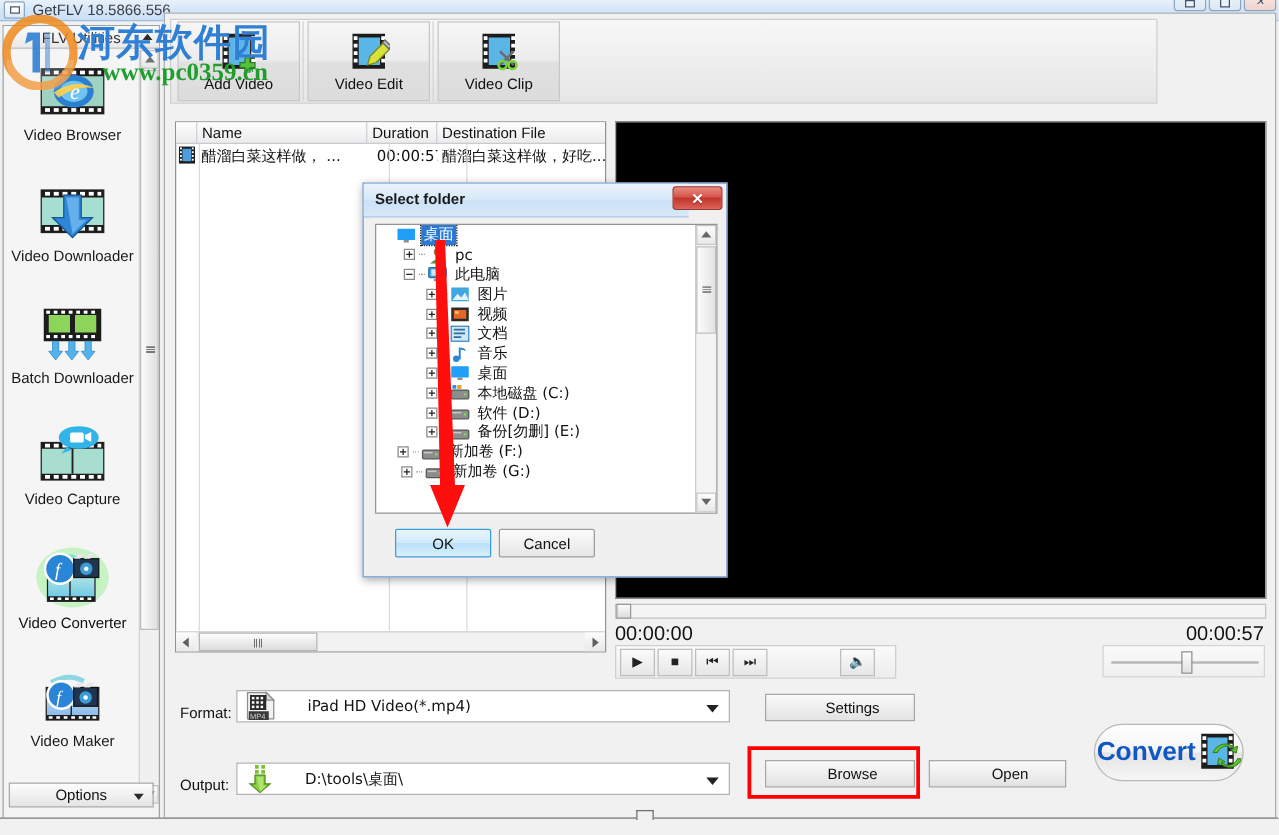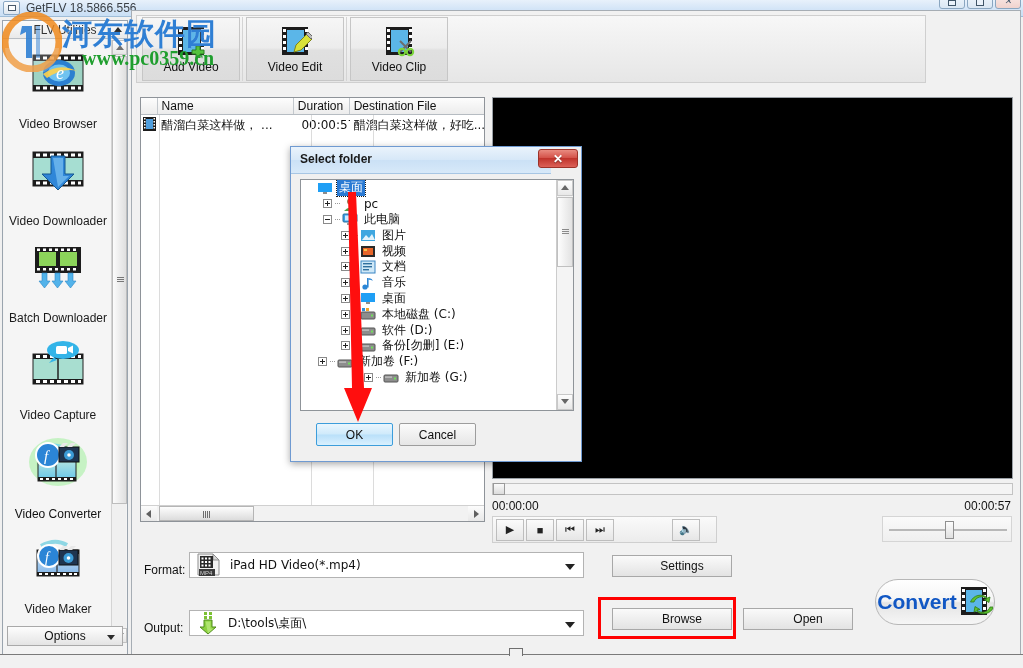--- a/index.html
+++ b/index.html
@@ -94,21 +94,21 @@
     background: #f5f5f5;
     overflow: hidden;
   }
   .side-item {
     width: 108px; height: 97px;
     display: flex; flex-direction: column; align-items: center;
     justify-content: flex-start; padding-top: 9px;
     cursor: default;
   }
   .side-item .lbl {
-    margin-top: 20px; font-size: 12px; color: #1a1a1a; white-space: nowrap;
+    margin-top: 4px; font-size: 12px; color: #1a1a1a; white-space: nowrap;
   }
   .side-item.active .lbl { color: #111; }
   .side-vscroll {
     position: absolute; right: 1px; top: 19px; width: 15px; height: 603px;
     background: #f0f0f0; border-left: 1px solid #d4d4d4;
   }
   .sv-arrow {
     position: absolute; left: 0; width: 15px; height: 15px;
     background: linear-gradient(to bottom,#fdfdfd,#e6e6e6);
     border: 1px solid #c2c2c2;
@@ -227,21 +227,21 @@
   .seekbar {
     position: absolute; left: 360px; top: 472px; width: 521px; height: 12px;
     background: #f4f4f4; border: 1px solid #c3c3c3;
   }
   .seekbar .thumb {
     position: absolute; left: 0; top: -1px; width: 12px; height: 12px;
     background: linear-gradient(to bottom,#fafafa,#dcdcdc);
     border: 1px solid #9a9a9a;
   }
   .timelbl {
-    position: absolute; top: 488px; font-size: 12px; color: #111;
+    position: absolute; top: 488px; font-size: 16px; color: #111;
     font-family: "Liberation Sans", sans-serif;
   }
   .timelbl.start { left: 360px; }
   .timelbl.end { right: 9px; }
   .playbar {
     position: absolute; left: 360px; top: 505px; width: 225px; height: 27px;
     background: linear-gradient(to bottom,#fafafa,#ececec);
     border: 1px solid #cfcfcf;
     display: flex; align-items: center; padding-left: 3px; gap: 2px;
   }
@@ -266,21 +266,21 @@
     position: absolute; left: 62px; top: 4px; width: 9px; height: 18px;
     background: linear-gradient(to bottom,#fdfdfd,#e0e0e0);
     border: 1px solid #909090;
   }
 
   
   .lbl-static { position: absolute; font-size: 12px; color: #111; }
   .combo {
     position: absolute; height: 26px;
     background: #fff; border: 1px solid #b3b3b3;
-    display: flex; align-items: center; padding-left: 6px; gap: 8px;
+    display: flex; align-items: center; padding-left: 6px; gap: 24px;
   }
   .combo .val {
     font-size: 12px; color: #111; white-space: nowrap;
     font-family: "DejaVu Sans", sans-serif;
   }
   .combo .carrot {
     position: absolute; right: 8px; top: 11px;
     width: 0; height: 0; border-left: 5px solid transparent;
     border-right: 5px solid transparent; border-top: 6px solid #222;
   }
@@ -1000,21 +1000,21 @@
           <div class="tnode" style="padding-left: 17px;">
             <span class="exp plus"></span>
             <span class="dots"></span>
             <span class="ico"><svg width="16" height="14" viewBox="0 0 16 14">
                 <rect x="1" y="5" width="14" height="7" rx="1" fill="#8d8d8d" stroke="#555"></rect>
                 <rect x="11" y="7.5" width="2" height="2" fill="#6fe05a"></rect>
                 <rect x="2" y="6.5" width="7" height="1.2" fill="#c9c9c9"></rect>
               </svg></span>
             <span class="nm">新加卷 (F:)</span>
           </div>
-          <div class="tnode" style="padding-left: 63px;">
+          <div class="tnode" style="padding-left: 20px;">
             <span class="exp plus"></span>
             <span class="dots"></span>
             <span class="ico"><svg width="16" height="14" viewBox="0 0 16 14">
                 <rect x="1" y="5" width="14" height="7" rx="1" fill="#8d8d8d" stroke="#555"></rect>
                 <rect x="11" y="7.5" width="2" height="2" fill="#6fe05a"></rect>
                 <rect x="2" y="6.5" width="7" height="1.2" fill="#c9c9c9"></rect>
               </svg></span>
             <span class="nm">新加卷 (G:)</span>
           </div>
         </div>

